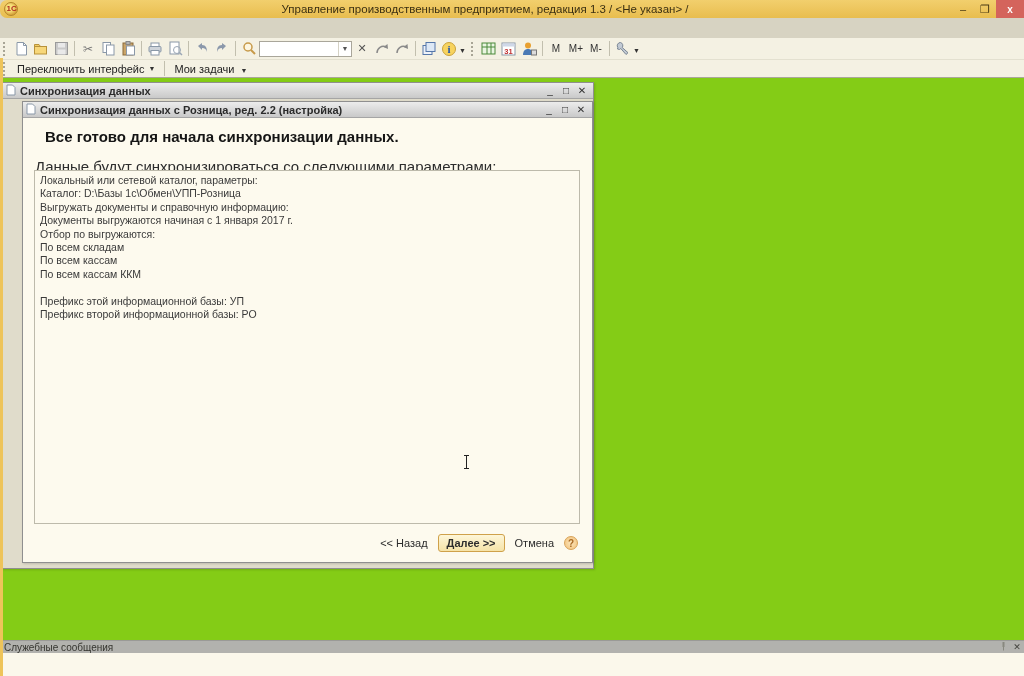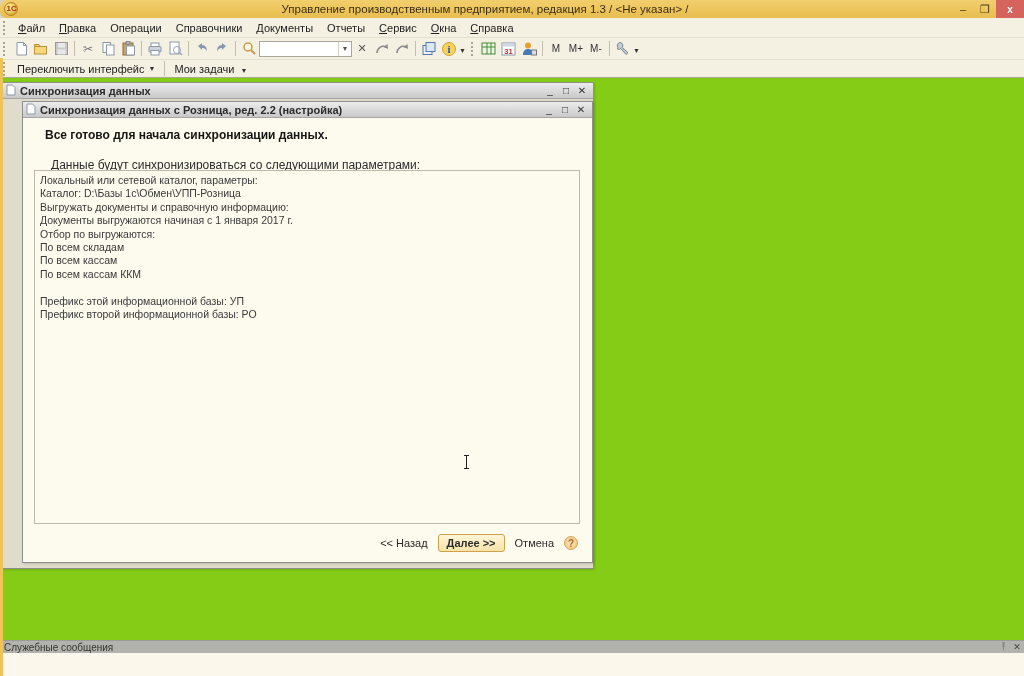--- a/index.html
+++ b/index.html
@@ -49,22 +49,22 @@
   .win { position:absolute; border:1px solid #8f8f8f; box-shadow:1px 1px 2px rgba(0,0,0,.15); }
   .win-titlebar { height:16px; background:linear-gradient(#ececec,#c9c9c9); border-bottom:1px solid #a5a5a5;
     display:flex; align-items:center; padding:0 3px; }
   .win-titlebar .doc-ico { margin-right:4px; }
   .win-titlebar .wt { flex:1; font-weight:bold; font-size:11px; color:#2b2b2b; white-space:nowrap; overflow:hidden; }
   .win-ctl { width:16px; text-align:center; font-size:10px; color:#333; }
 
   .outer-win { left:2px; top:4px; width:592px; height:487px; background:#e0dccb; }
   .dialog-win { left:22px; top:23px; width:571px; height:462px; background:#fdfaee; }
 
-  .dlg-heading { position:absolute; left:22px; top:26px; font-size:12px; font-weight:bold; color:#151515; }
-  .dlg-label { position:absolute; left:28px; top:56px; font-size:12px; color:#2c2c2c; }
+  .dlg-heading { position:absolute; left:22px; top:26px; font-size:15px; font-weight:bold; color:#151515; }
+  .dlg-label { position:absolute; left:12px; top:56px; font-size:15px; color:#2c2c2c; }
   .dlg-box { position:absolute; left:11px; top:68px; width:546px; height:354px; background:#fdfaee;
     border:1px solid #bdbaab; padding:3px 5px; overflow:hidden; }
   .dlg-box .ln { font-size:10.5px; line-height:13.4px; color:#3a3a3a; white-space:pre; }
   .dlg-buttons { position:absolute; right:14px; top:432px; display:flex; align-items:center; gap:8px; }
   .btn-flat { font-size:11px; color:#2c2c2c; padding:2px 2px; }
   .btn-next { font-size:11px; font-weight:bold; color:#2c2c2c; padding:2px 8px;
     background:linear-gradient(#fdf6d8,#f5e3a8); border:1px solid #cfa14a; border-radius:3px; }
   .btn-help { width:14px; height:14px; border-radius:50%; background:radial-gradient(#fbe6bd,#f2c077);
     border:1px solid #d8a35a; color:#a96a24; font-size:10px; font-weight:bold;
     display:flex; align-items:center; justify-content:center; }
@@ -84,32 +84,20 @@
 <div class="screen">
 
   <div class="titlebar">
     <div class="app-ico"></div>
     <div class="title">Управление производственным предприятием, редакция 1.3 / &lt;Не указан&gt; /</div>
     <div class="wbtn">–</div>
     <div class="wbtn">❐</div>
     <div class="wbtn close">x</div>
   </div>
 
-  <div class="menubar">
-    <div class="grip"></div>
-    <span class="menu-item u">Файл</span>
-    <span class="menu-item u">Правка</span>
-    <span class="menu-item">Операции</span>
-    <span class="menu-item">Справочники</span>
-    <span class="menu-item">Документы</span>
-    <span class="menu-item">Отчеты</span>
-    <span class="menu-item u">Сервис</span>
-    <span class="menu-item u">Окна</span>
-    <span class="menu-item u">Справка</span>
-  </div>
 
   <div class="toolbar">
     <div class="grip"></div>
     <div class="tbtn">
       <svg width="15" height="15">
           <path d="M3 1.5h6.5l3 3v9.5H3z" fill="#fff" stroke="#8a98a8"></path>
           <path d="M9.5 1.5v3h3" fill="none" stroke="#8a98a8"></path>
         </svg>
     </div>
     <div class="tbtn">

